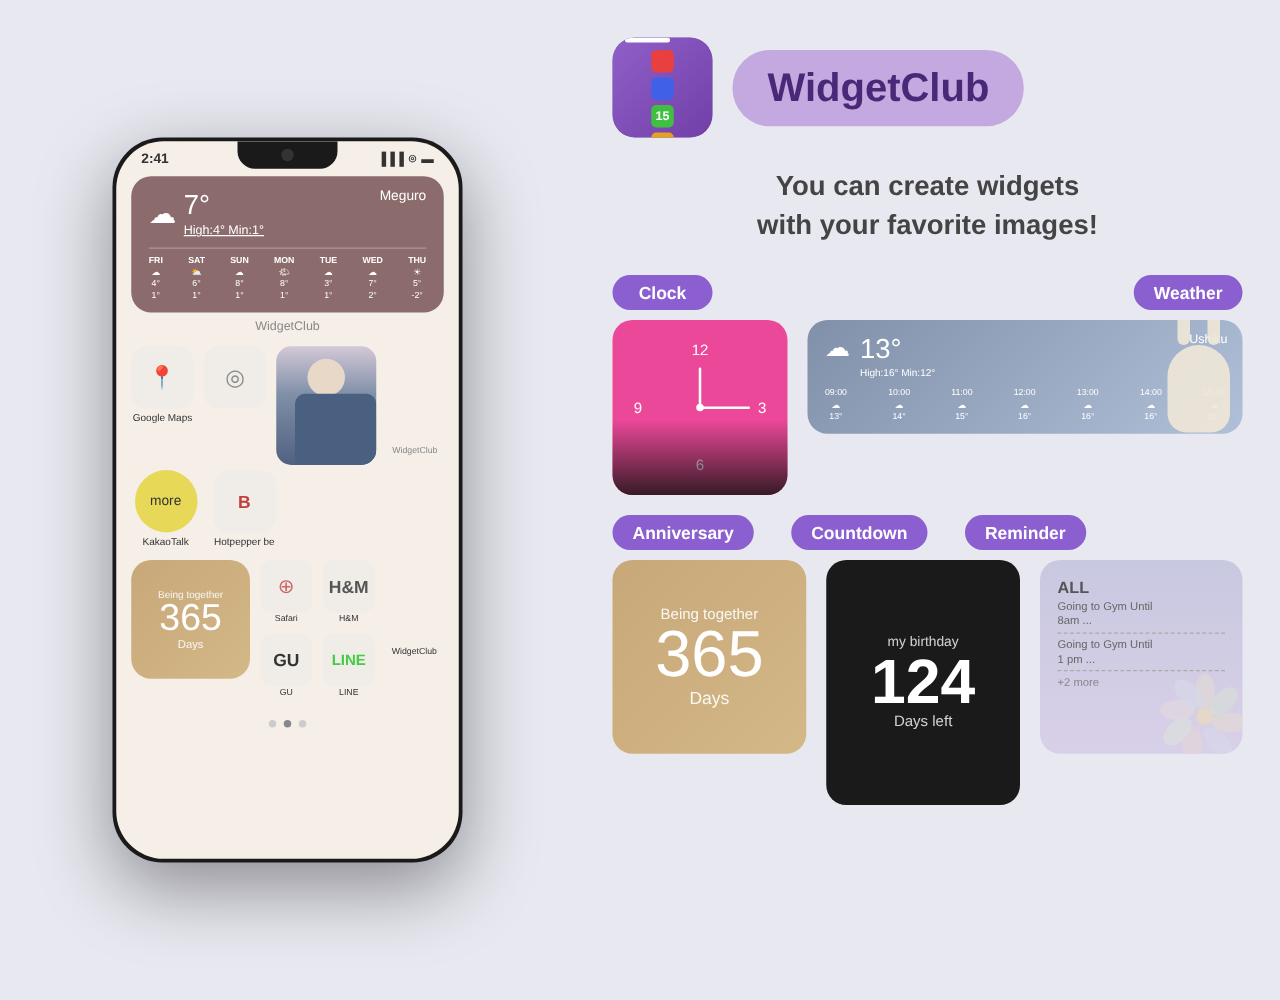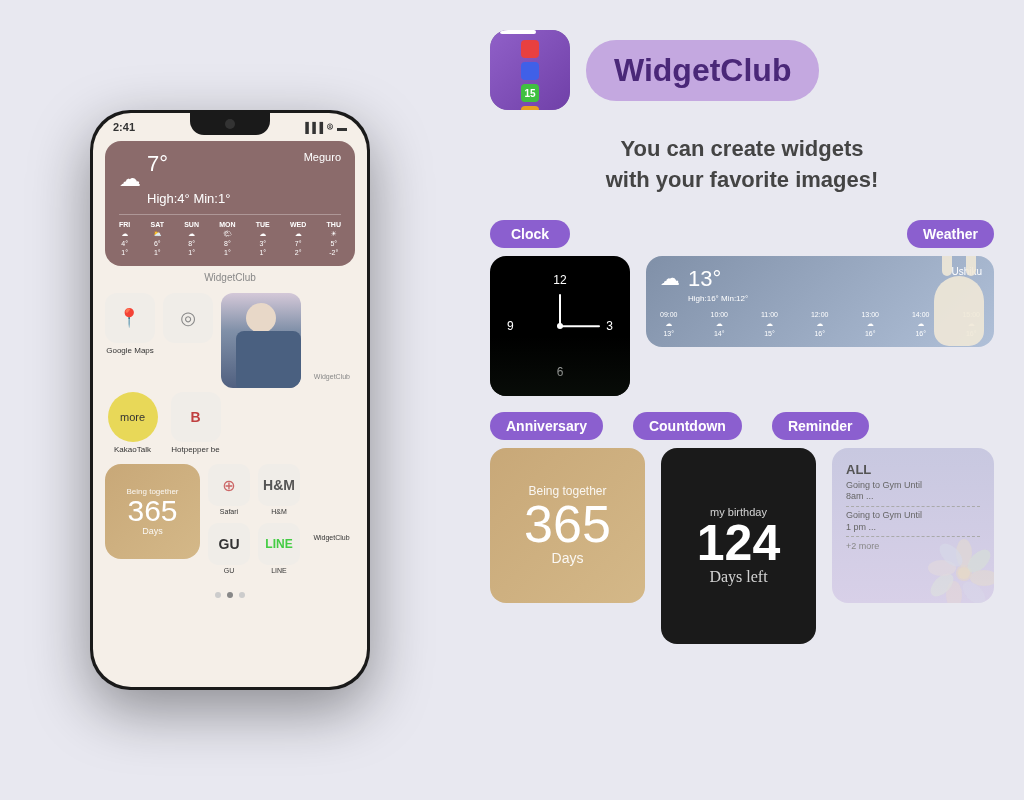--- a/index.html
+++ b/index.html
@@ -118,22 +118,23 @@
       font-size: 22px;
       font-weight: 300;
     }
 
     .location-name {
       font-size: 11px;
       text-align: right;
     }
 
     .high-min {
-      font-size: 13px;
-      margin-top: 14px;
+      font-size: 10px;
+      margin-top: 2px;
+      text-decoration: underline;
     }
 
     .weather-days {
       display: flex;
       justify-content: space-between;
       margin-top: 8px;
       border-top: 1px solid rgba(255,255,255,0.3);
       padding-top: 6px;
     }
 
@@ -376,21 +377,21 @@
       font-weight: 600;
       flex-shrink: 0;
       min-width: 80px;
       text-align: center;
     }
 
     
     .clock-preview {
       width: 140px;
       height: 140px;
-      background: #000000;
+      background: #ec4899;
       border-radius: 16px;
       display: flex;
       align-items: center;
       justify-content: center;
       position: relative;
       flex-shrink: 0;
     }
 
     .clock-face {
       width: 110px;
@@ -560,21 +561,21 @@
       display: flex;
       flex-direction: column;
       align-items: center;
       justify-content: center;
       color: white;
       flex-shrink: 0;
     }
 
     .cd-title { font-size: 11px; opacity: 0.8; }
     .cd-number { font-size: 50px; font-weight: 700; line-height: 1; }
-    .cd-subtitle { font-size: 16px; opacity: 0.8; font-family: Liberation Serif, serif; }
+    .cd-subtitle { font-size: 12px; opacity: 0.8; }
 
     
     .reminder-preview {
       flex: 1;
       height: 155px;
       background: linear-gradient(180deg, #c8c8e0 0%, #d8d0e8 100%);
       border-radius: 16px;
       padding: 14px;
       position: relative;
       overflow: hidden;

